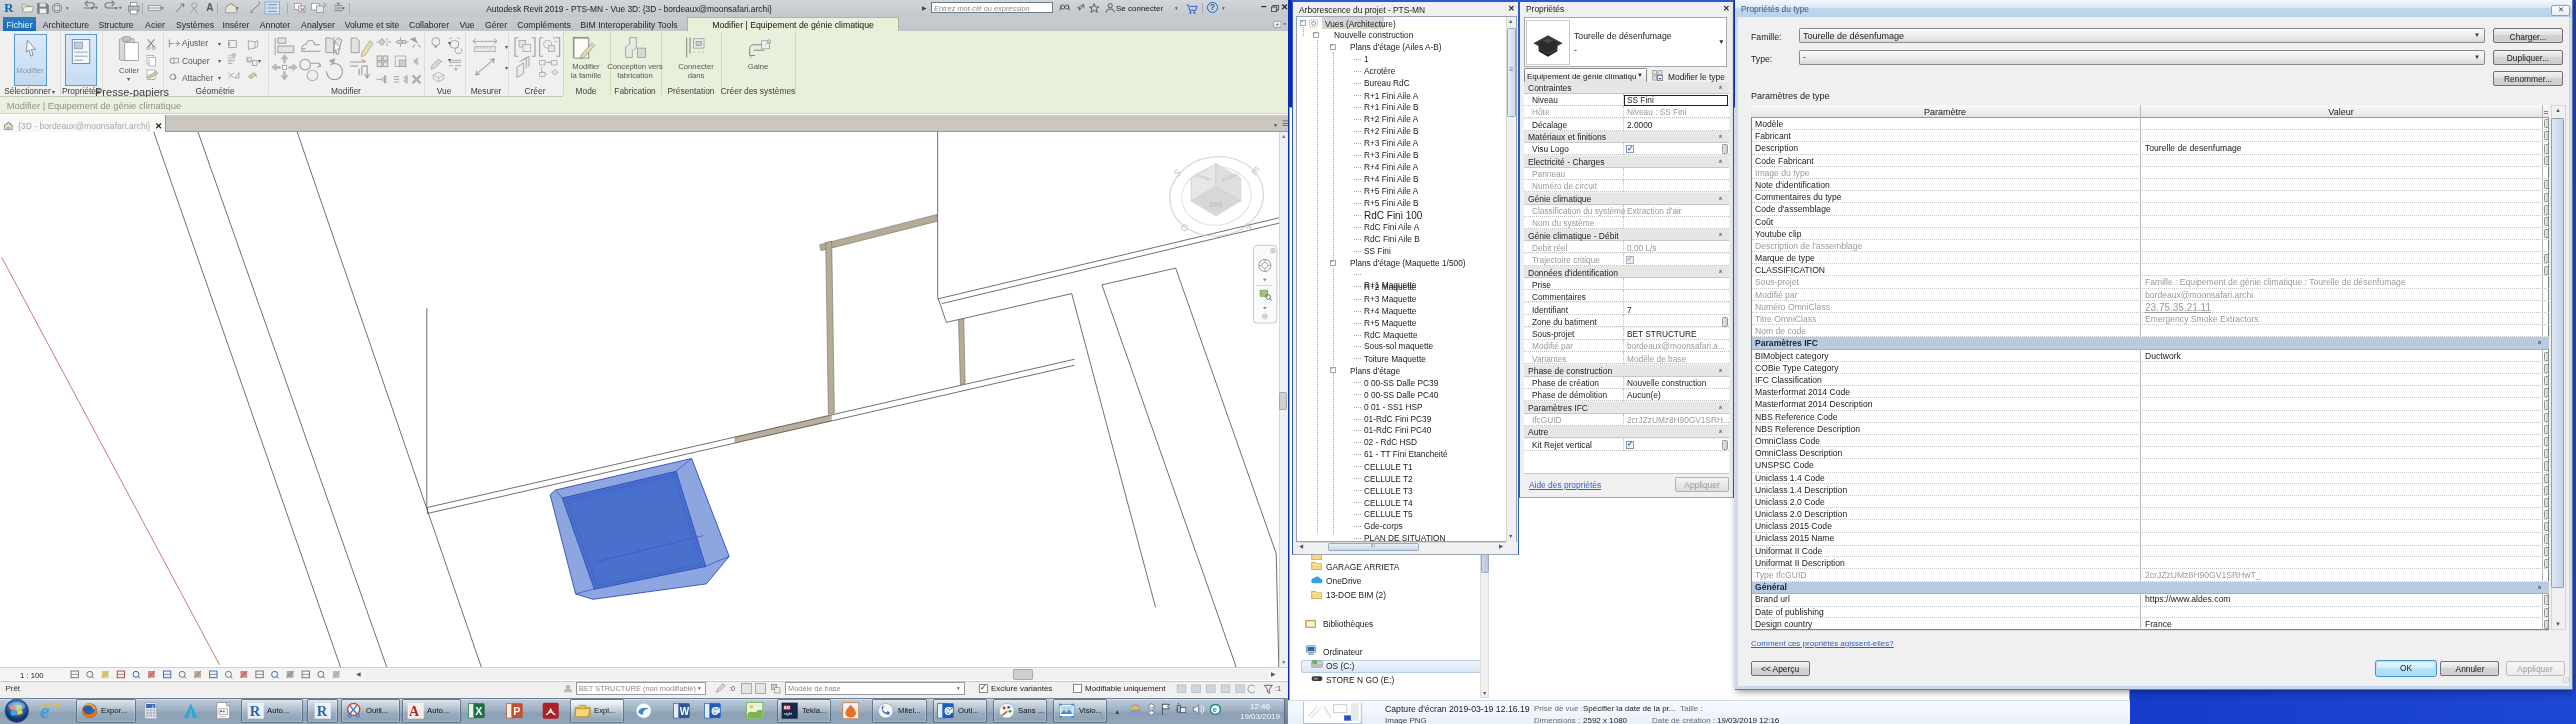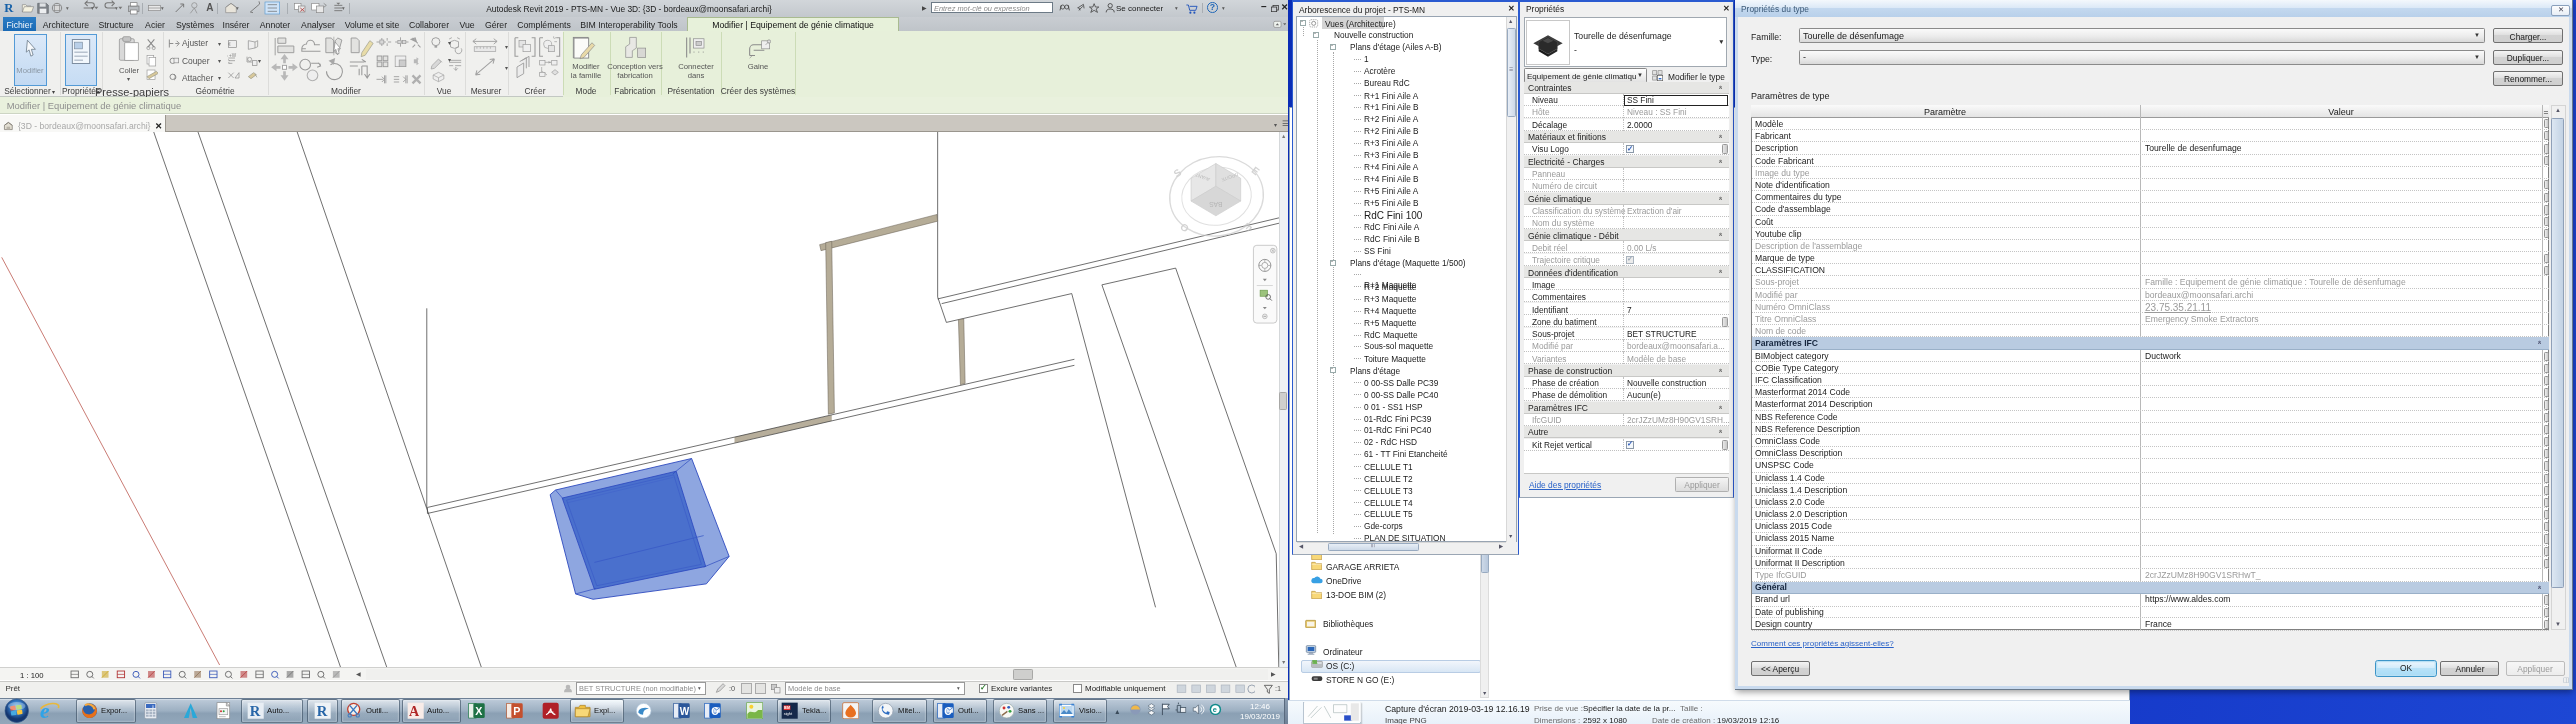--- a/index.html
+++ b/index.html
@@ -892,21 +892,21 @@
 <div class="ab" style="left:1524px;top:254px;width:205px;height:12px;background:#fff;border-bottom:0.7px dotted #c0c0c0;"></div>
 <div class="ab" style="left:1623px;top:254px;width:0.7px;height:12px;border-left:0.7px dotted #c0c0c0;"></div>
 <div class="tx" style="left:1532px;top:255px;font-size:8.3px;color:#9a9a9a;">Trajectoire critique</div>
 <div class="ab" style="left:1626px;top:256px;width:8px;height:8px;background:#ececec;border:0.7px solid #aab4be;"></div>
 <div class="tx" style="left:1627px;top:254px;font-size:7.4px;color:#9aa8b8;font-weight:bold;">✓</div>
 <div class="ab" style="left:1524px;top:266px;width:205px;height:12px;background:#e6e6e4;border-bottom:0.7px solid #c8c8c6;"></div>
 <div class="tx" style="left:1528px;top:268px;font-size:8.5px;color:#222;">Données d'identification</div>
 <div class="tx" style="left:1719px;top:268px;font-size:6.7px;color:#333;transform:rotate(-90deg);">»</div>
 <div class="ab" style="left:1524px;top:278px;width:205px;height:12px;background:#fff;border-bottom:0.7px dotted #c0c0c0;"></div>
 <div class="ab" style="left:1623px;top:278px;width:0.7px;height:12px;border-left:0.7px dotted #c0c0c0;"></div>
-<div class="tx" style="left:1532px;top:280px;font-size:8.3px;color:#1a1a1a;">Image</div>
+<div class="tx" style="left:1532px;top:280px;font-size:8.3px;color:#1a1a1a;">Prise</div>
 <div class="ab" style="left:1524px;top:290px;width:205px;height:12px;background:#fff;border-bottom:0.7px dotted #c0c0c0;"></div>
 <div class="ab" style="left:1623px;top:290px;width:0.7px;height:12px;border-left:0.7px dotted #c0c0c0;"></div>
 <div class="tx" style="left:1532px;top:292px;font-size:8.3px;color:#1a1a1a;">Commentaires</div>
 <div class="ab" style="left:1524px;top:303px;width:205px;height:12px;background:#fff;border-bottom:0.7px dotted #c0c0c0;"></div>
 <div class="ab" style="left:1623px;top:303px;width:0.7px;height:12px;border-left:0.7px dotted #c0c0c0;"></div>
 <div class="tx" style="left:1532px;top:305px;font-size:8.3px;color:#1a1a1a;">Identifiant</div>
 <div class="tx" style="left:1627px;top:305px;font-size:8.3px;color:#1a1a1a;">7</div>
 <div class="ab" style="left:1524px;top:315px;width:205px;height:12px;background:#fff;border-bottom:0.7px dotted #c0c0c0;"></div>
 <div class="ab" style="left:1623px;top:315px;width:0.7px;height:12px;border-left:0.7px dotted #c0c0c0;"></div>
 <div class="tx" style="left:1532px;top:317px;font-size:8.3px;color:#1a1a1a;">Zone du batiment</div>

